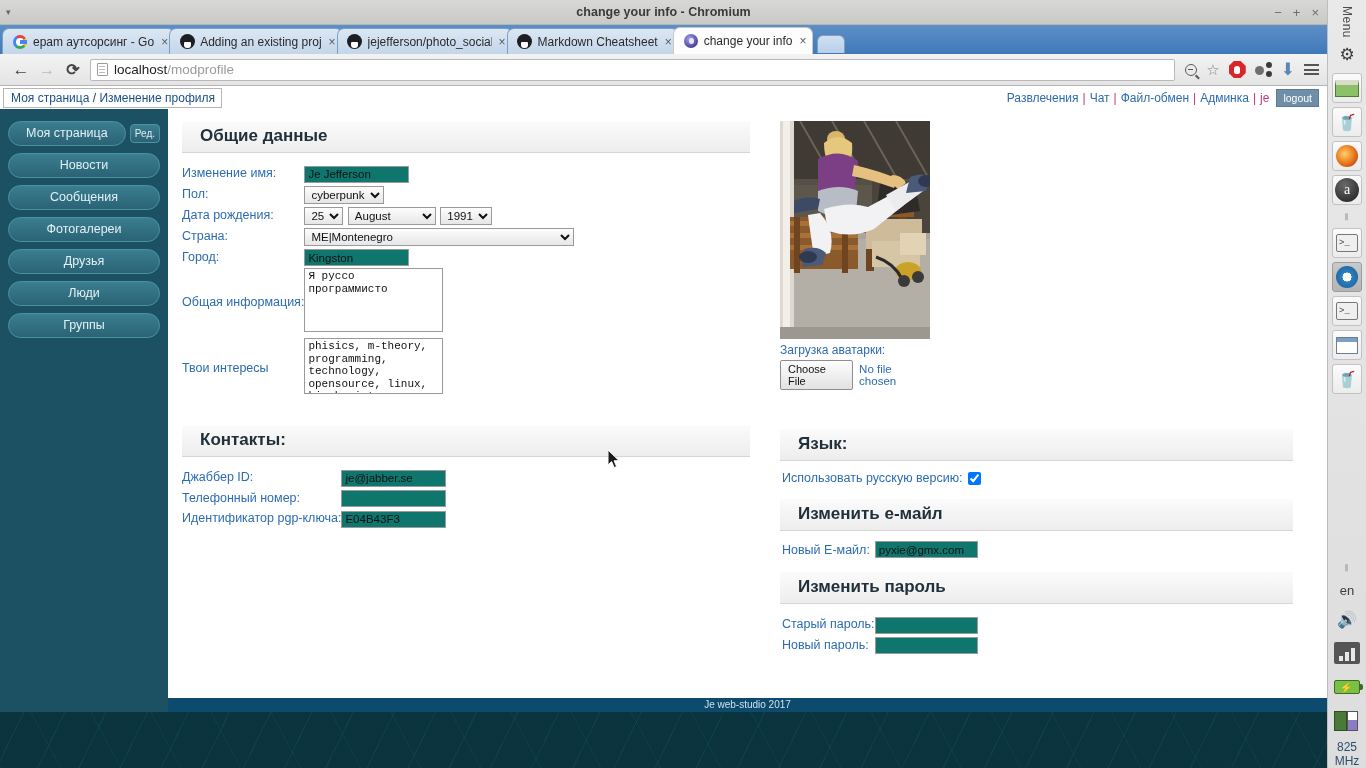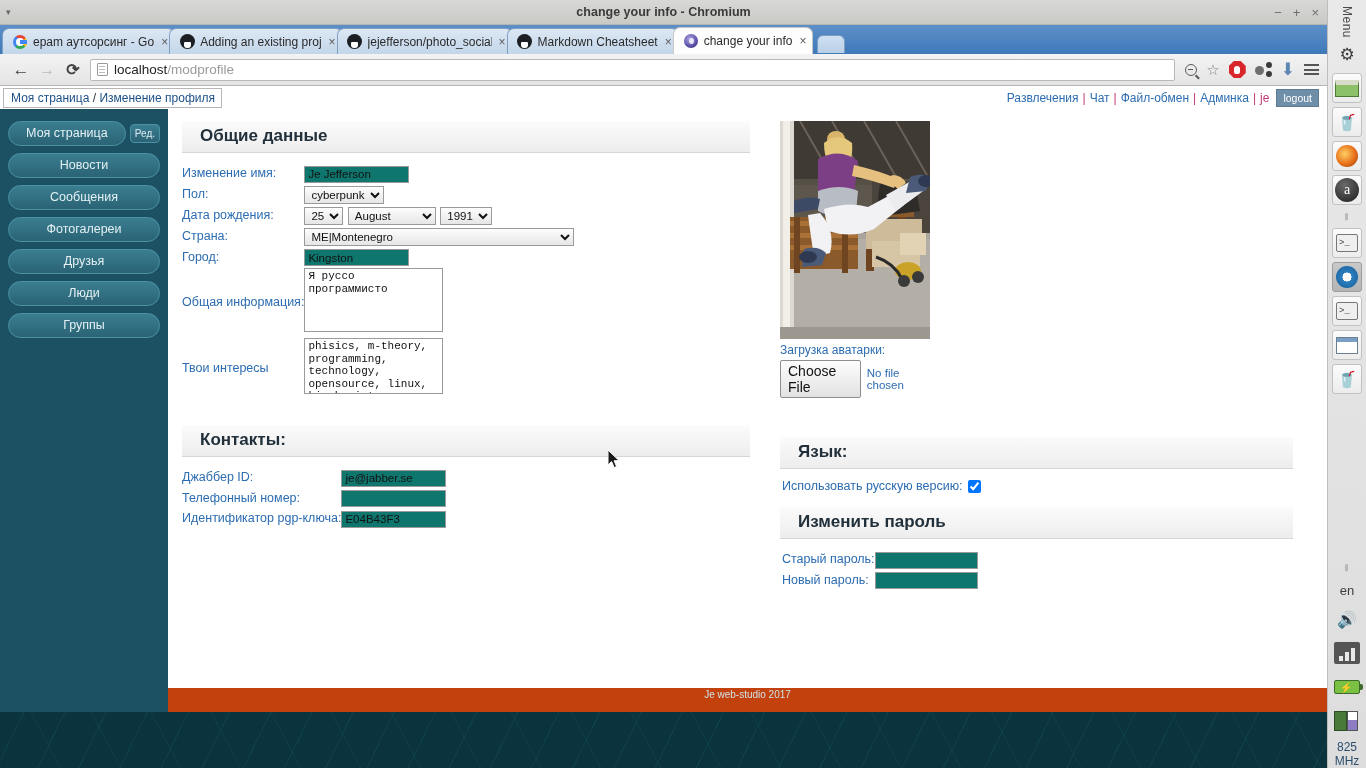--- a/index.html
+++ b/index.html
@@ -268,21 +268,21 @@
   .avatarbox { width: 150px; }
   .avatar {
     width: 150px; height: 218px; display: block;
     border: 0; overflow: hidden; position: relative;
     background: #8d8b86;
   }
   .avlabel { font-size: 12px; color: #2c6cb0; margin-top: 4px; }
   .filerow { margin-top: 3px; display: flex; align-items: center; gap: 6px; }
   .filebtn {
     font-family: "Liberation Sans", sans-serif;
-    font-size: 14px; padding: 2px 7px;
+    font-size: 11px; padding: 2px 7px;
     background: linear-gradient(#fdfdfd, #e2e2e2);
     border: 1px solid #8e8e8e; color: #111; border-radius: 2px;
   }
   .filetxt { font-size: 11.5px; color: #2c6cb0; }
 
   .rsec { margin-top: 14px; }
   .rsec .sechead { padding-left: 18px; }
   .rrow { font-size: 12.5px; color: #2c6cb0; display: flex; align-items: center; gap: 5px; padding-left: 2px; }
   .rrow input[type=checkbox] { width: 13px; height: 13px; margin: 0; }
 
@@ -293,21 +293,21 @@
     background: linear-gradient(#fdfdfd, #e2e2e2);
     border: 1px solid #8e8e8e; color: #111; border-radius: 2px;
   }
   .delline {
     font-size: 12.5px; color: #333; margin-top: 9px;
     display: flex; align-items: center; gap: 8px; padding-left: 4px;
   }
 
   .footer {
     position: absolute; left: 0; right: 0; bottom: 0;
-    height: 24px; background: #c2410c;
+    height: 14px; background: #0c4a6e;
     color: #cfe2e8; font-size: 10px; text-align: center; line-height: 14px;
   }
 
   
   #dock {
     position: absolute; right: 0; top: 0; width: 39px; height: 768px;
     background: linear-gradient(#e9e9e9, #dddddd);
     border-left: 1px solid #bdbdbd;
     display: flex; flex-direction: column; align-items: center;
   }
@@ -658,20 +658,27 @@
             </div>
 
             <div class="rsec" style="margin-top:39px;margin-right:20px">
               <div class="sechead">Язык:</div>
               <div class="rrow">
                 <span>Использовать русскую версию:</span>
                 <input type="checkbox" checked="" style="">
               </div>
             </div>
 
+            <div class="rsec" style="margin-right:20px">
+              <div class="sechead">Изменить е-майл</div>
+              <div class="rrow">
+                <span>Новый Е-майл:</span>
+                <input class="txt" style="width: 103px;" value="pyxie@gmx.com">
+              </div>
+            </div>
 
             <div class="rsec" style="margin-right:20px">
               <div class="sechead">Изменить пароль</div>
               <table class="frm" style="margin-left:2px">
                 <tbody>
                     <tr>
                   <td class="lbl">Старый пароль:</td>
                   <td>
                     <input type="password" class="txt" style="width: 103px;" value="">
                   </td>

